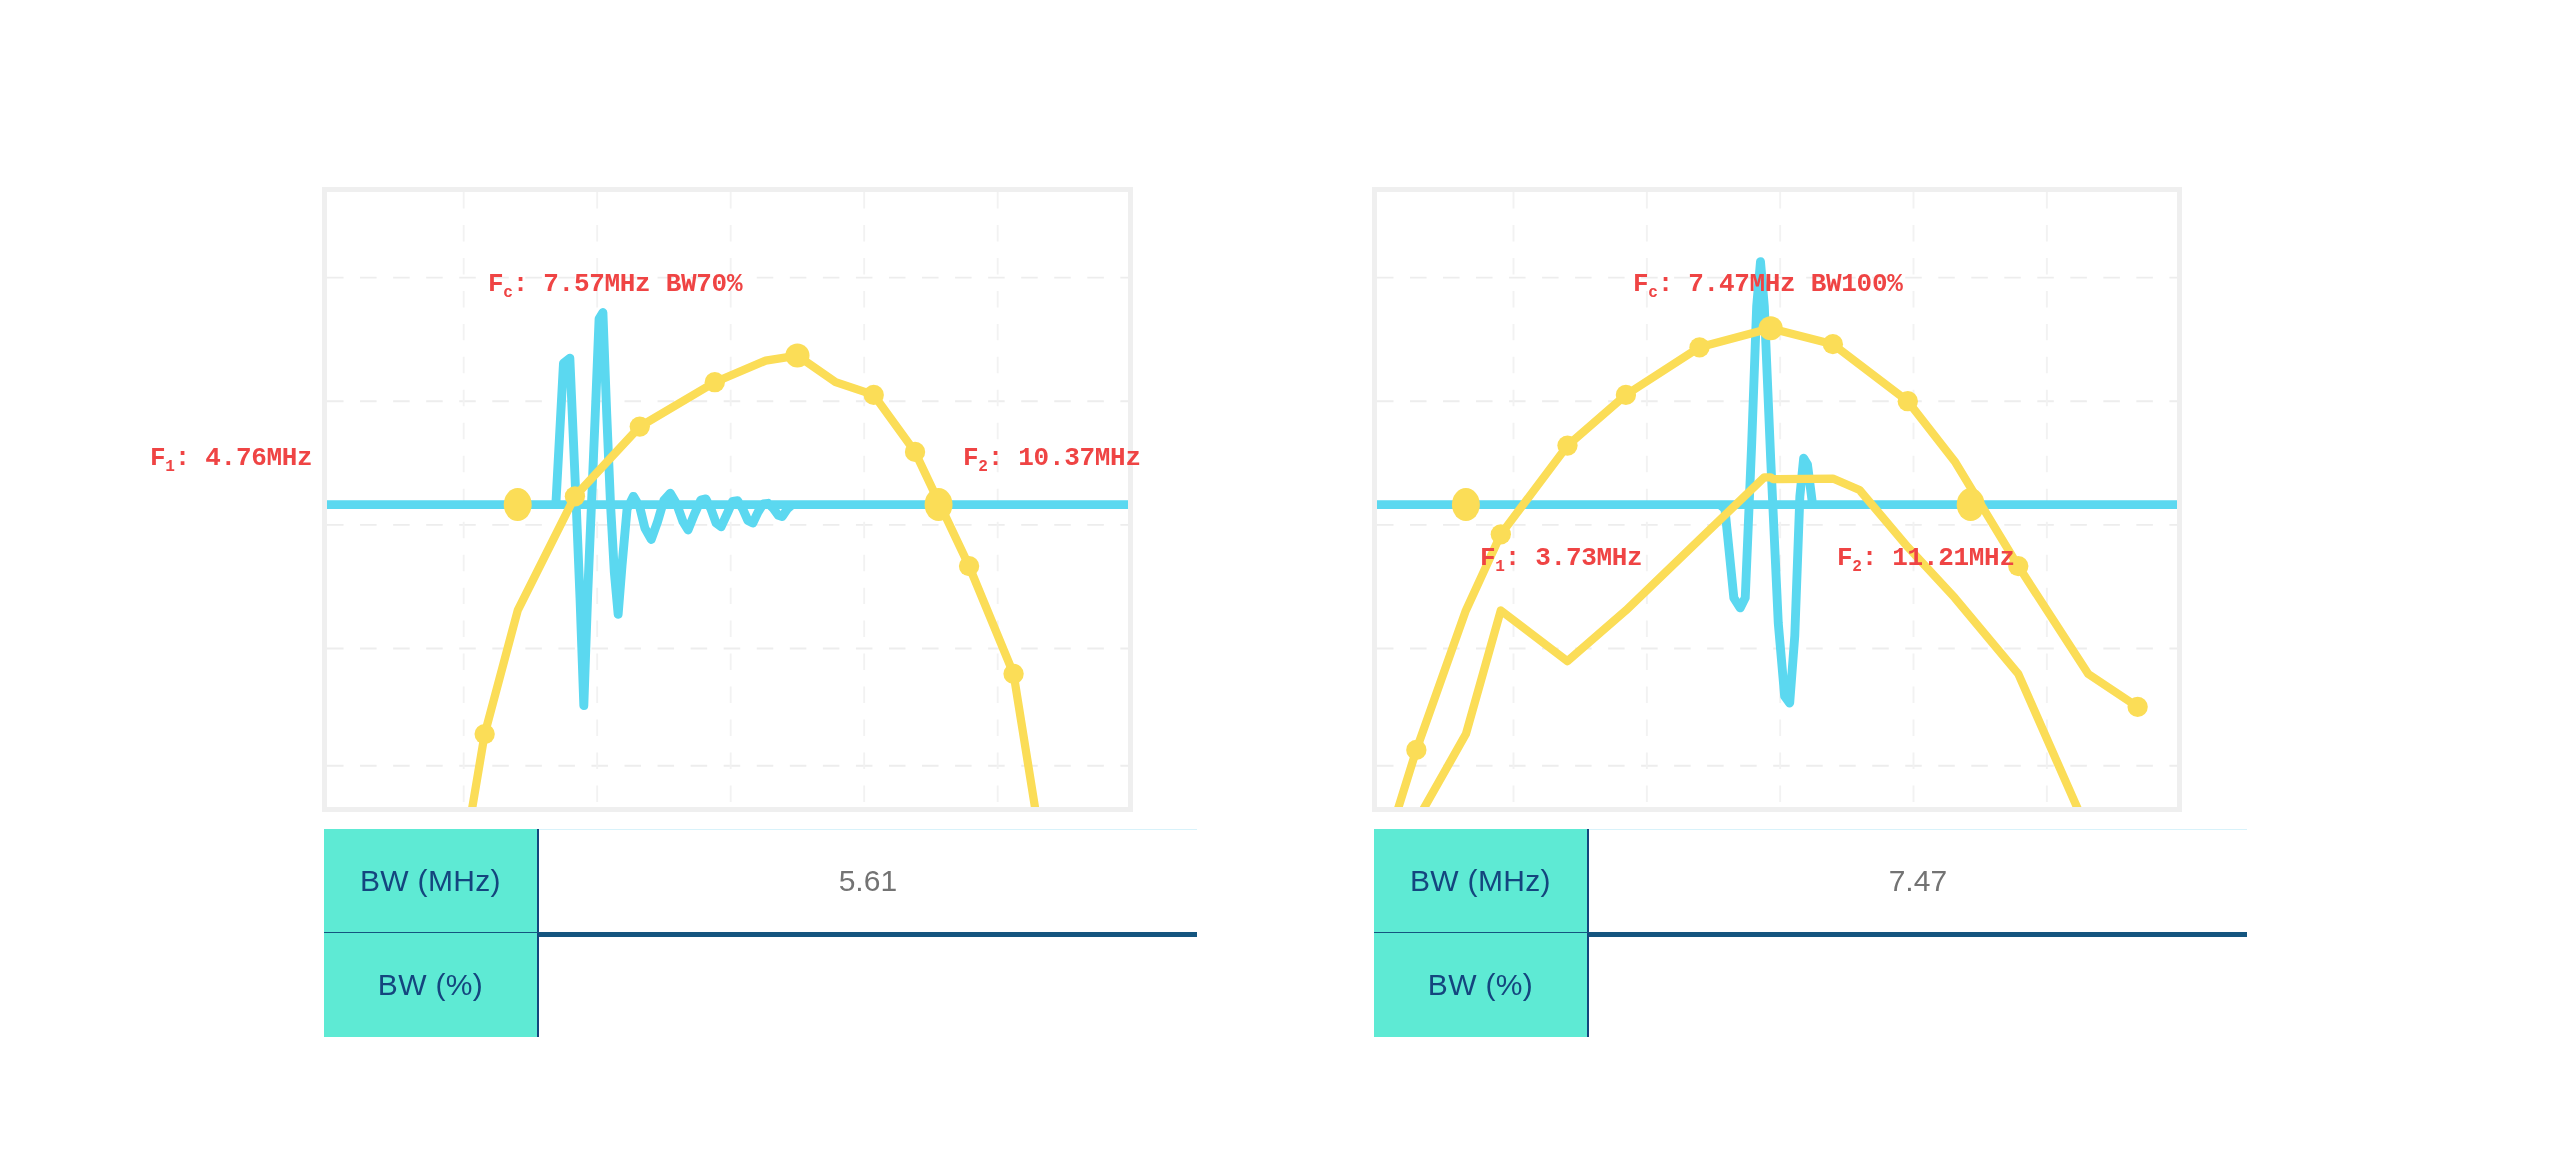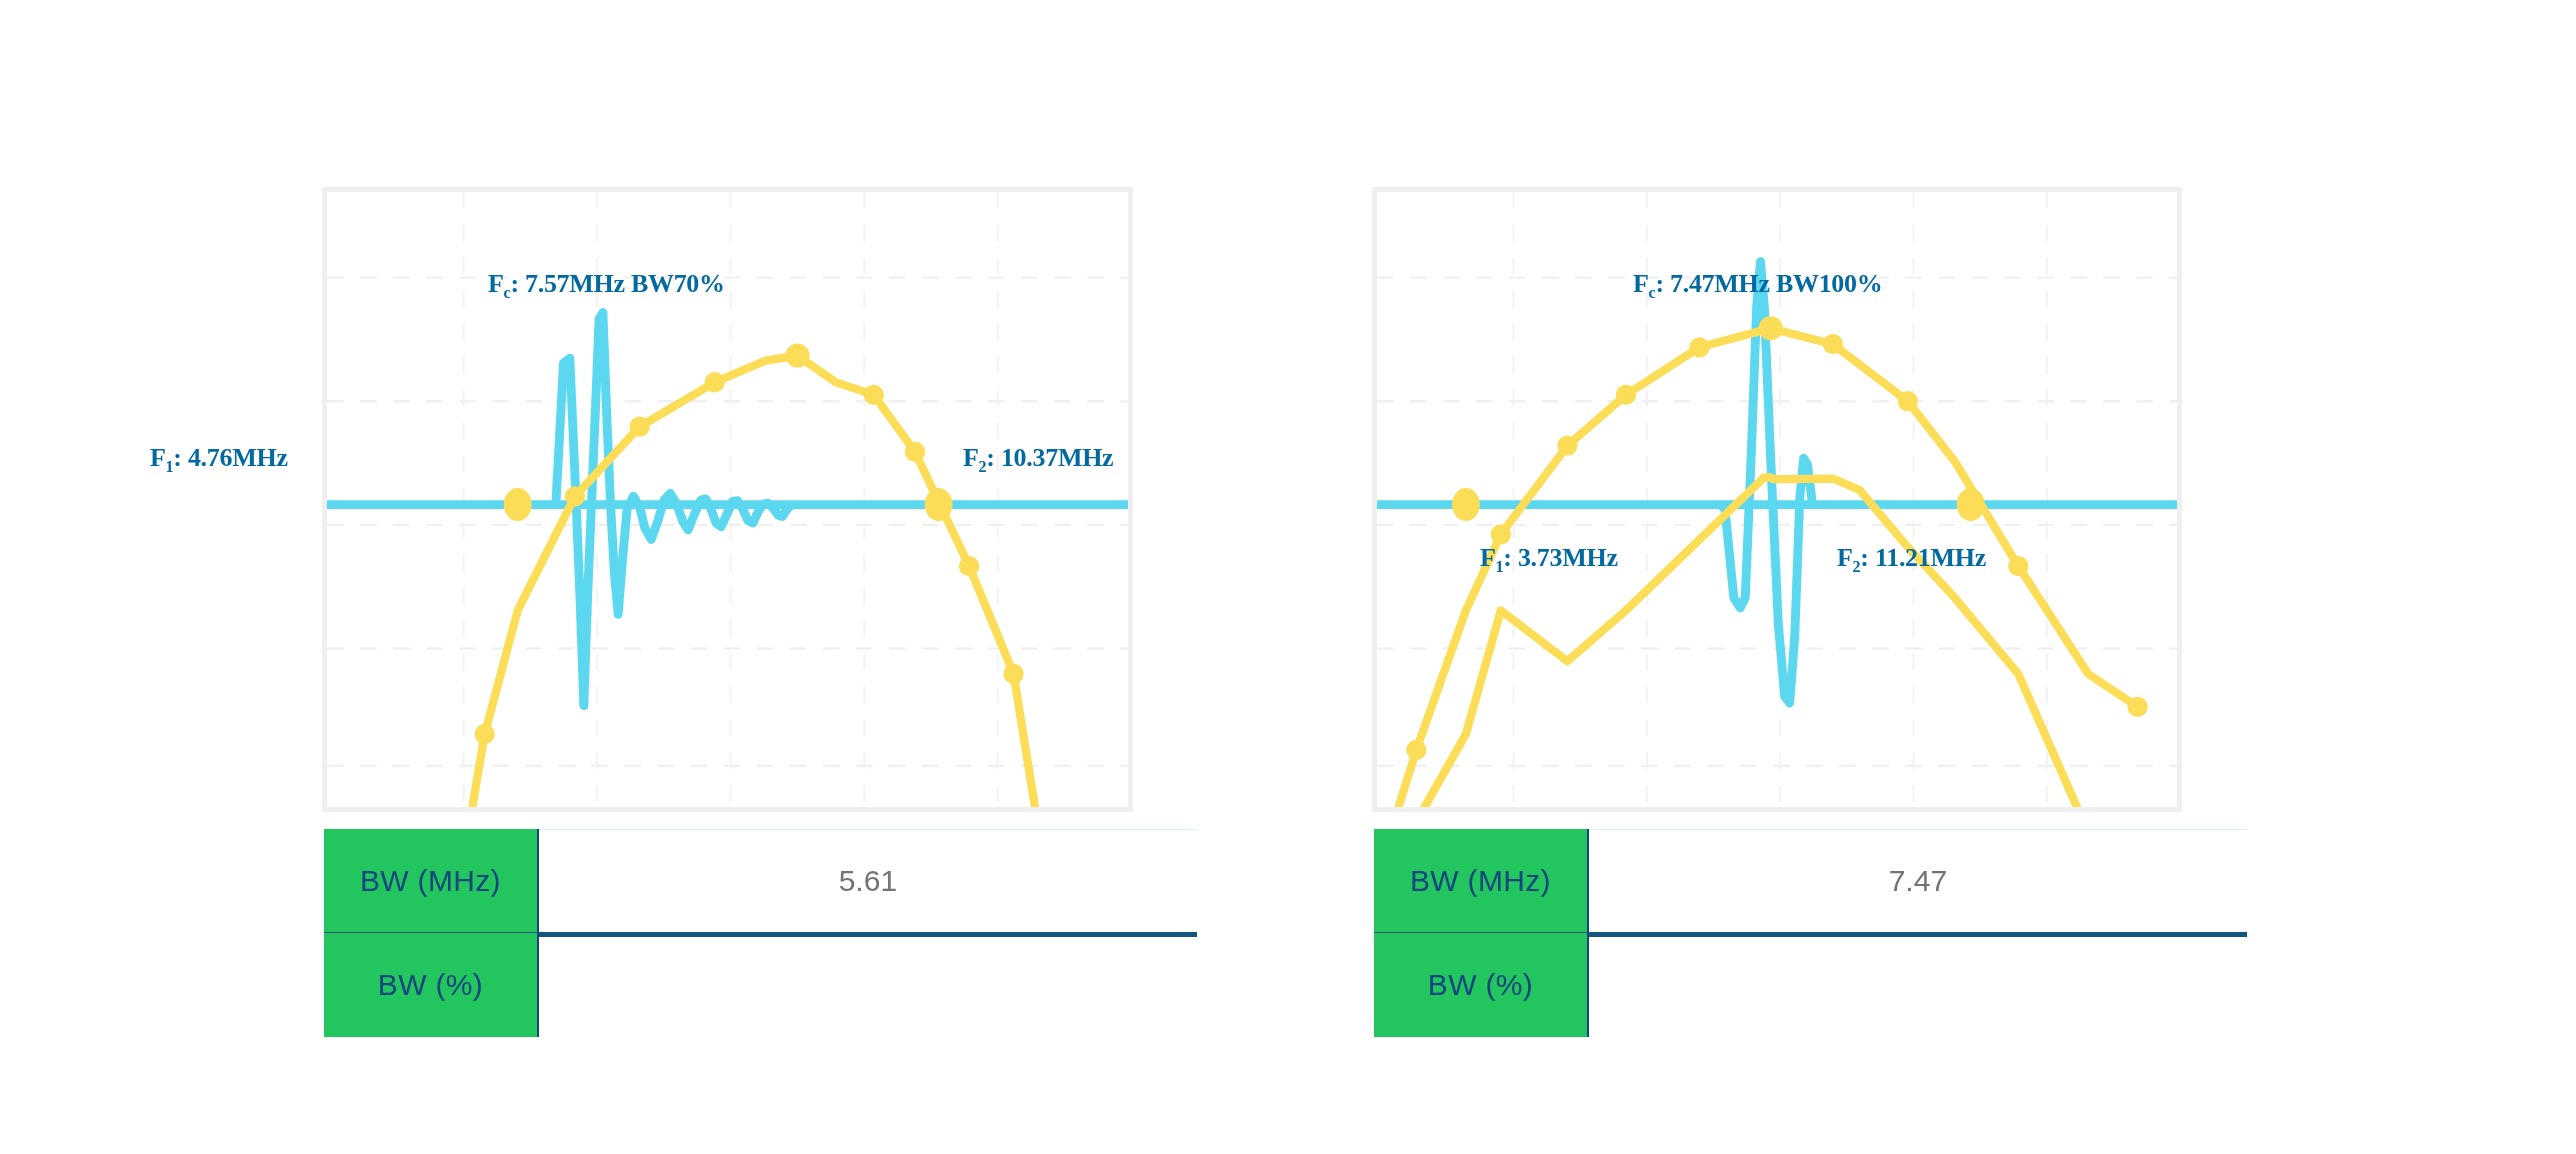--- a/index.html
+++ b/index.html
@@ -11,31 +11,31 @@
   .panel.left{left:322px;}
   .panel.right{left:1372px;text-align:right;}
 
   .chart-frame{position:absolute;left:0;top:187px;width:811px;height:625px;
       background:#ffffff;border:5.8px solid #efefef;box-sizing:border-box;}
   .panel.right .chart-frame{width:810px;}
 
   .chart-svg{position:absolute;left:0;top:0;width:100%;height:100%;display:block;}
 
   
-  .ann{position:absolute;color:#0369a1;font-weight:700;white-space:nowrap;
-       font-family:Liberation Serif, serif;letter-spacing:-0.3px;}
+  .ann{position:absolute;color:#ef4444;font-weight:700;white-space:nowrap;
+       font-family:Liberation Mono, monospace;letter-spacing:-0.3px;}
   .ann sub{font-size:0.62em;vertical-align:-0.35em;font-weight:700;}
 
   .ann-fc{font-size:26px;}
   .ann-f{font-size:26px;}
 
   
   .bw-table{position:absolute;left:1.9px;top:829px;width:873px;}
   .bw-row{position:relative;height:104px;display:flex;align-items:stretch;}
-  .bw-label{width:215px;background:#22c55e;display:flex;align-items:center;
+  .bw-label{width:215px;background:#5eead4;display:flex;align-items:center;
             justify-content:center;box-sizing:border-box;
             border-right:2.6px solid #14457e;}
   .bw-label span{color:#14457e;font-size:30px;font-weight:400;letter-spacing:0.3px;}
   .bw-value{flex:1;display:flex;align-items:center;justify-content:center;position:relative;}
   .bw-value span{color:#737373;font-size:30px;font-weight:400;}
   .bw-value.pct span{color:#e6625a;font-size:40px;font-weight:700;letter-spacing:-0.6px;}
 
   .row-top-rule{position:absolute;left:215px;right:0;top:0;height:1.3px;background:#d8f2fa;}
   .row-mid-rule{position:absolute;left:0;right:0;top:103px;height:4.5px;background:#14557f;}
 </style>

